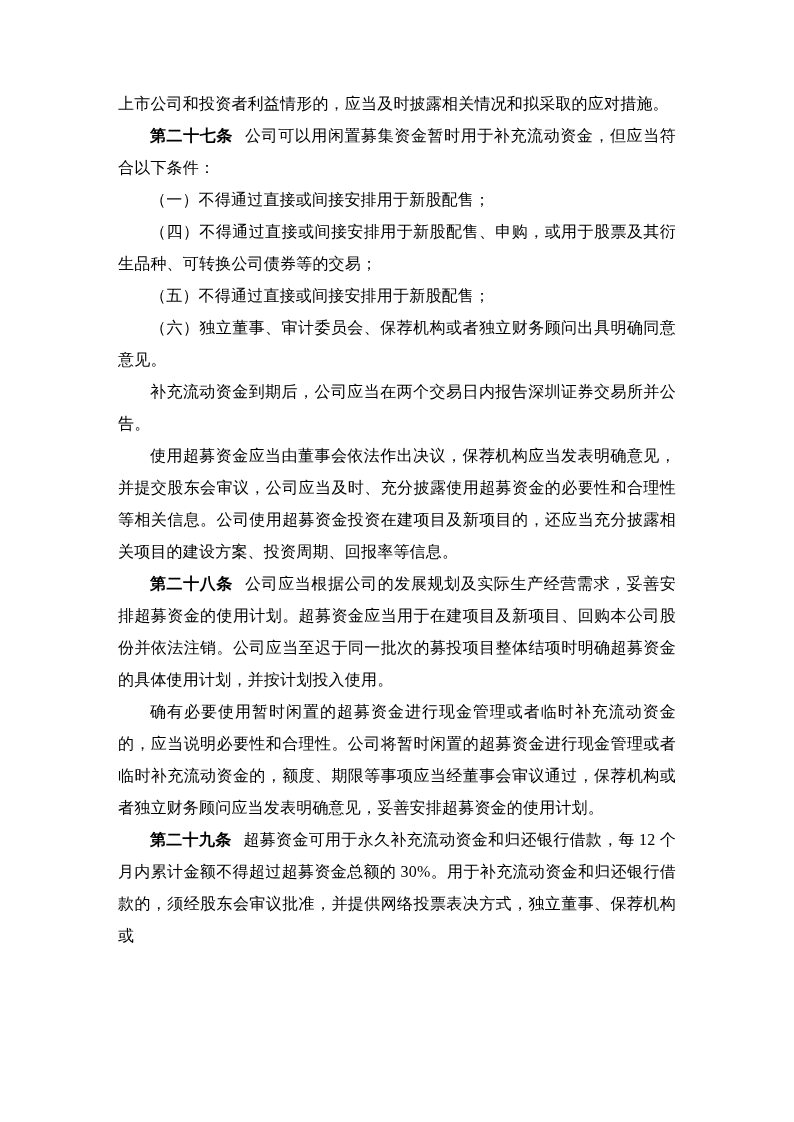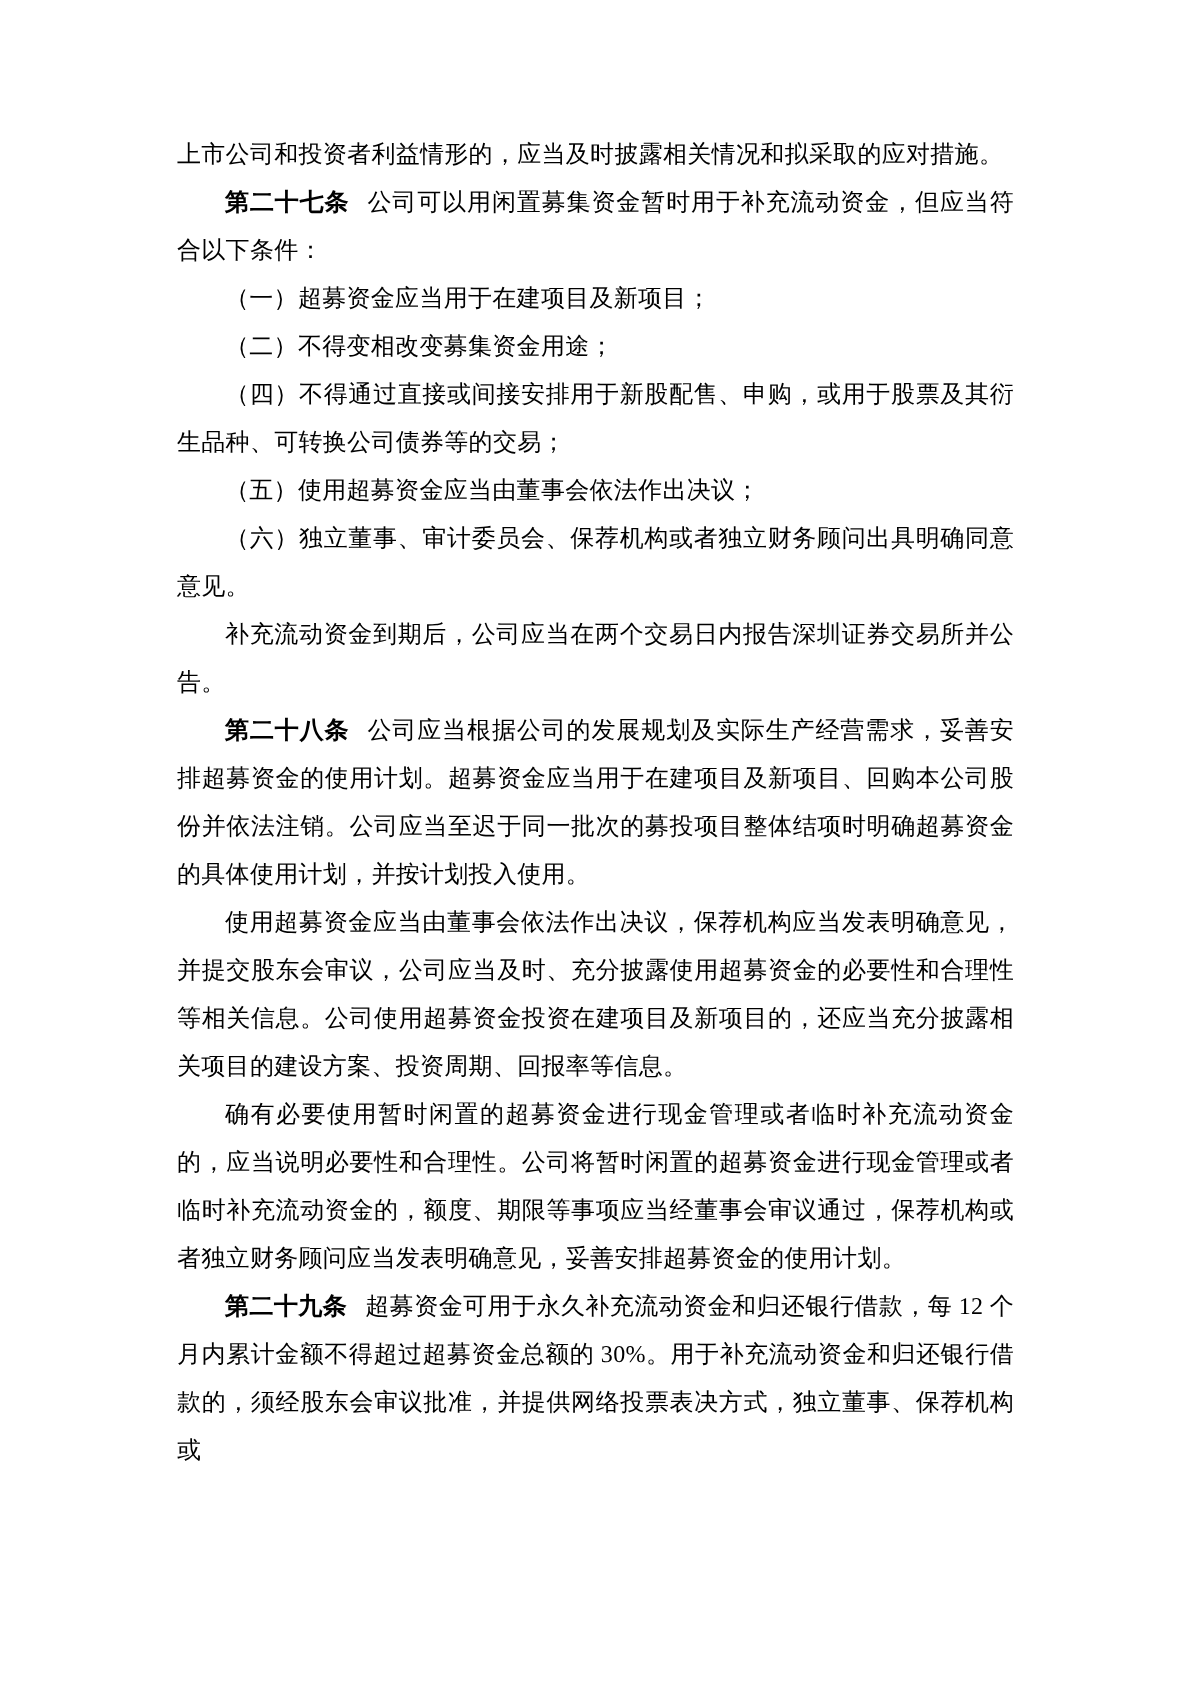--- a/index.html
+++ b/index.html
@@ -42,24 +42,23 @@
     margin-right: 0.75em;
   }
 </style>
 </head>
 <body>
 
 <div class="doc-page">
   <div class="doc-body" id="doc-body">
       <p class="para"><span>上市公司和投资者利益情形的，应当及时披露相关情况和拟采取的应对措施。</span></p>
       <p class="para indent"><span class="lead">第二十七条</span><span>公司可以用闲置募集资金暂时用于补充流动资金，但应当符合以下条件：</span></p>
-      <p class="para indent"><span>（一）超募资金应当用于在建项目及新项目；</span></p>
-      <p class="para indent"><span>（二）不得变相改变募集资金用途；</span></p>
+      <p class="para indent"><span>（一）不得通过直接或间接安排用于新股配售；</span></p>
       <p class="para indent"><span>（四）不得通过直接或间接安排用于新股配售、申购，或用于股票及其衍生品种、可转换公司债券等的交易；</span></p>
-      <p class="para indent"><span>（五）使用超募资金应当由董事会依法作出决议；</span></p>
+      <p class="para indent"><span>（五）不得通过直接或间接安排用于新股配售；</span></p>
       <p class="para indent"><span>（六）独立董事、审计委员会、保荐机构或者独立财务顾问出具明确同意意见。</span></p>
       <p class="para indent"><span>补充流动资金到期后，公司应当在两个交易日内报告深圳证券交易所并公告。</span></p>
+      <p class="para indent"><span>使用超募资金应当由董事会依法作出决议，保荐机构应当发表明确意见，并提交股东会审议，公司应当及时、充分披露使用超募资金的必要性和合理性等相关信息。公司使用超募资金投资在建项目及新项目的，还应当充分披露相关项目的建设方案、投资周期、回报率等信息。</span></p>
       <p class="para indent"><span class="lead">第二十八条</span><span>公司应当根据公司的发展规划及实际生产经营需求，妥善安排超募资金的使用计划。超募资金应当用于在建项目及新项目、回购本公司股份并依法注销。公司应当至迟于同一批次的募投项目整体结项时明确超募资金的具体使用计划，并按计划投入使用。</span></p>
-      <p class="para indent"><span>使用超募资金应当由董事会依法作出决议，保荐机构应当发表明确意见，并提交股东会审议，公司应当及时、充分披露使用超募资金的必要性和合理性等相关信息。公司使用超募资金投资在建项目及新项目的，还应当充分披露相关项目的建设方案、投资周期、回报率等信息。</span></p>
       <p class="para indent"><span>确有必要使用暂时闲置的超募资金进行现金管理或者临时补充流动资金的，应当说明必要性和合理性。公司将暂时闲置的超募资金进行现金管理或者临时补充流动资金的，额度、期限等事项应当经董事会审议通过，保荐机构或者独立财务顾问应当发表明确意见，妥善安排超募资金的使用计划。</span></p>
       <p class="para indent"><span class="lead">第二十九条</span><span>超募资金可用于永久补充流动资金和归还银行借款，每 12 个月内累计金额不得超过超募资金总额的 30%。用于补充流动资金和归还银行借款的，须经股东会审议批准，并提供网络投票表决方式，独立董事、保荐机构或</span></p>
     </div>
 </div>
 
 </body></html>

